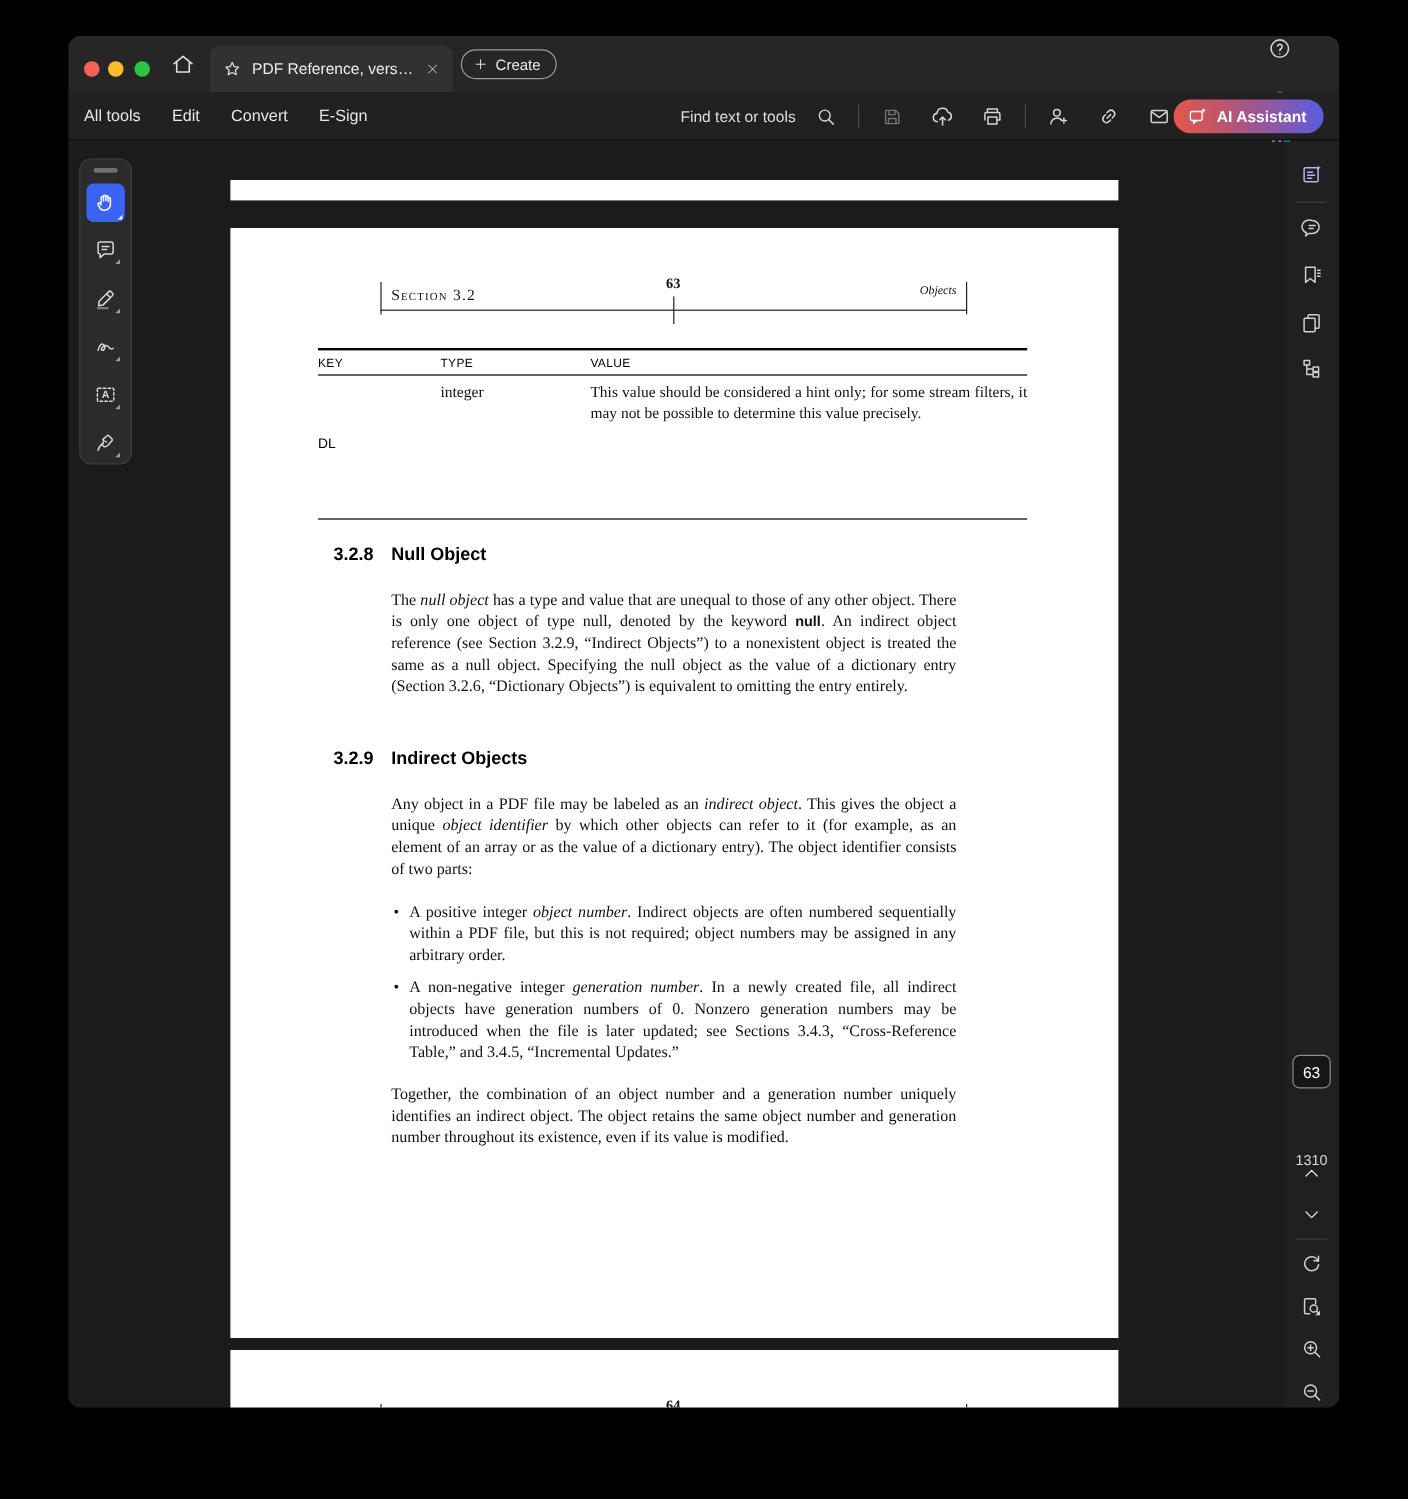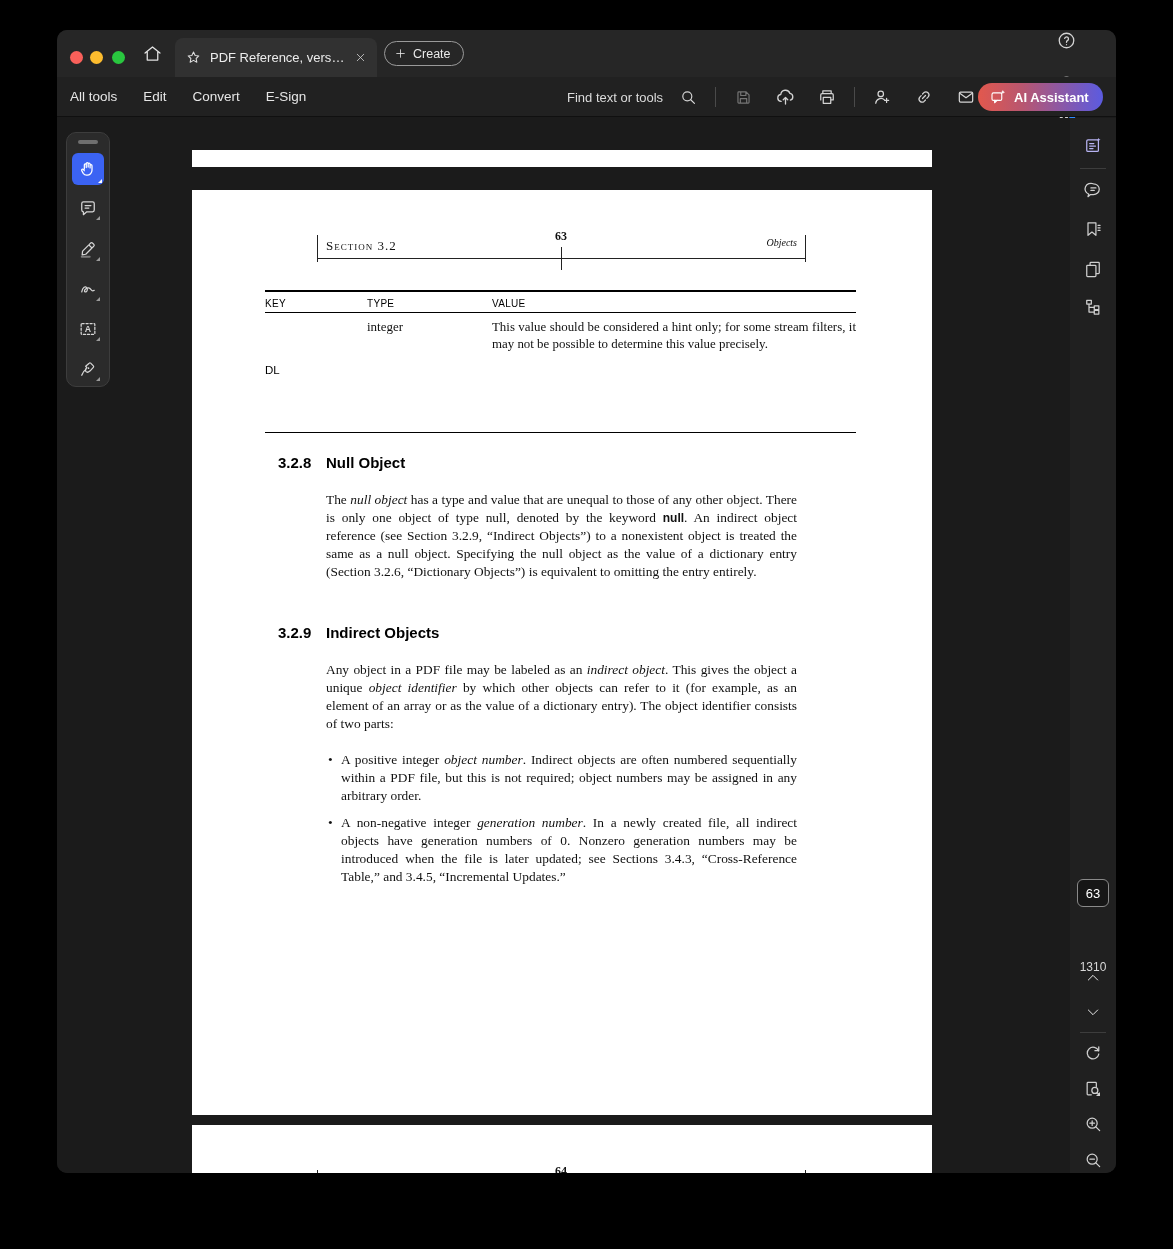--- a/index.html
+++ b/index.html
@@ -295,20 +295,21 @@
       </div>
       <div class="body-par" style="top:471px"><span>Any object in a PDF file may be labeled as an </span><span class="seg-i">indirect object</span><span>. This gives the object a unique </span><span class="seg-i">object identifier</span><span> by which other objects can refer to it (for example, as an element of an array or as the value of a dictionary entry). The object identifier consists of two parts:</span></div>
 
       <div class="body-par bullet" style="top:561px">
         <span class="dot serif">•</span><span><span>A positive integer </span><span class="seg-i">object number</span><span>. Indirect objects are often numbered sequentially within a PDF file, but this is not required; object numbers may be assigned in any arbitrary order.</span></span>
       </div>
       <div class="body-par bullet" style="top:624px">
         <span class="dot serif">•</span><span><span>A non-negative integer </span><span class="seg-i">generation number</span><span>. In a newly created file, all indirect objects have generation numbers of 0. Nonzero generation numbers may be introduced when the file is later updated; see Sections 3.4.3, “Cross-Reference Table,” and 3.4.5, “Incremental Updates.”</span></span>
       </div>
 
+      <div class="body-par" style="top:713px"><span>Together, the combination of an object number and a generation number uniquely identifies an indirect object. The object retains the same object number and generation number throughout its existence, even if its value is modified.</span></div>
     </div>
 
     <div class="page page64">
       <div class="tick" style="left:125px;top:45px;height:27px"></div>
       <div class="tick" style="left:613px;top:45px;height:27px"></div>
 
       <div class="ph-num" style="top:39px">64</div>
       <div class="ph-right" style="top:47px">Syntax</div>
     </div>
   </div>

